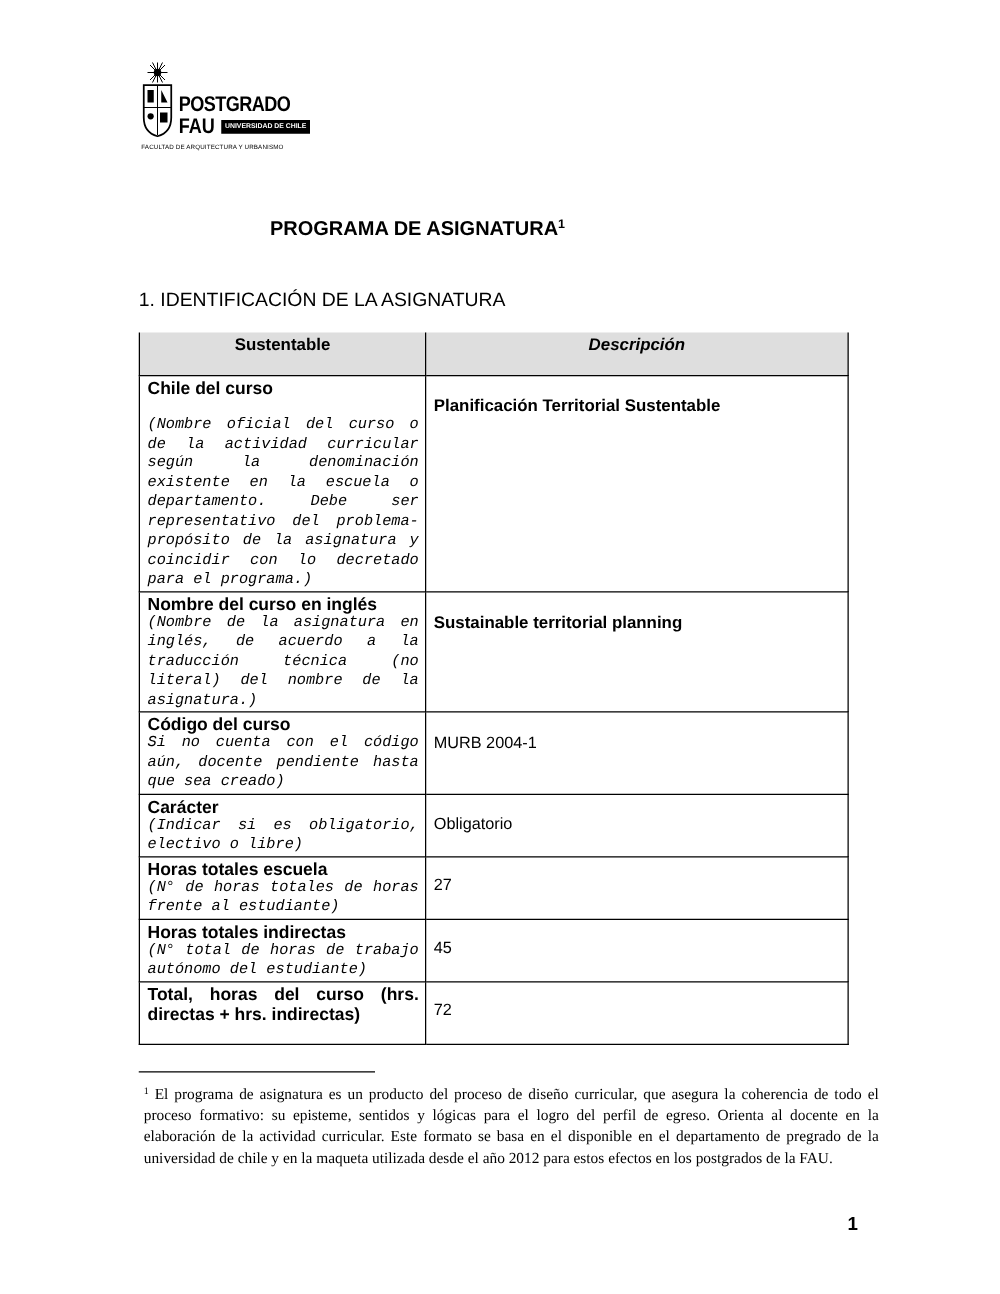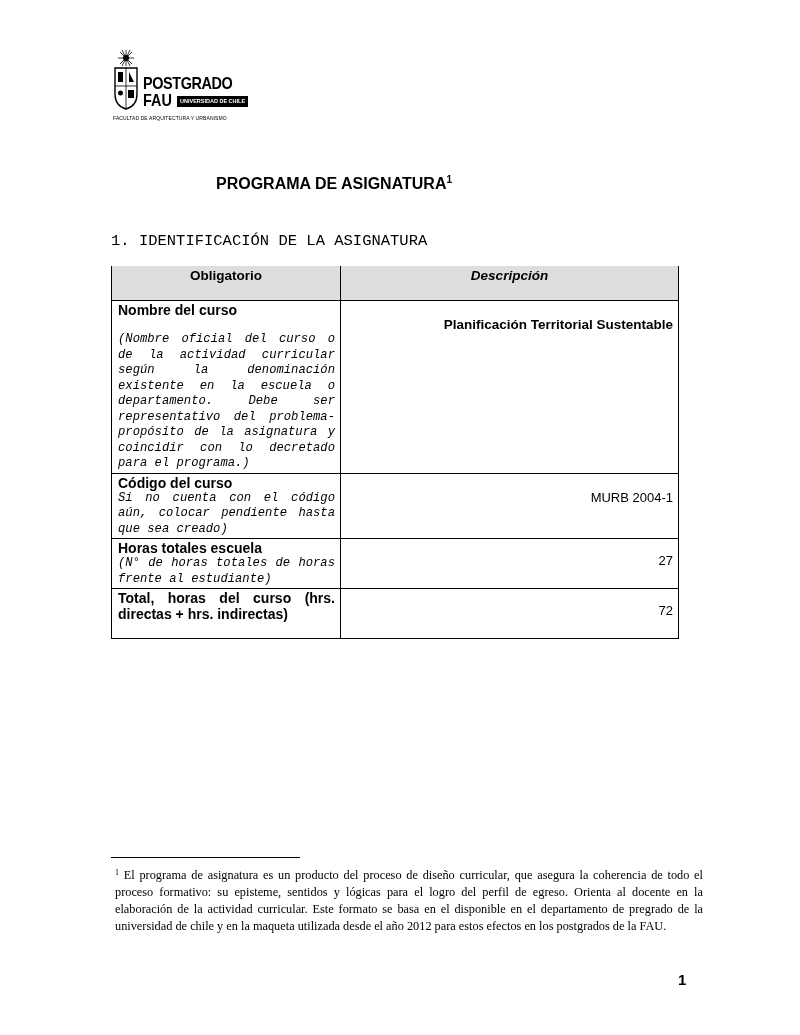--- a/index.html
+++ b/index.html
@@ -8,29 +8,29 @@
   .logo { position: absolute; left: 113px; top: 48px; width: 120px; height: 80px; }
   .logo .crest { position: absolute; left: 0; top: 0; width: 26px; height: 62px; }
   .logo .wordmark-top { position: absolute; left: 30px; top: 27px; font-family: "Liberation Sans", sans-serif; font-weight: bold; font-size: 17px; letter-spacing: -0.5px; line-height: 17px; transform: scaleX(0.85); transform-origin: left; }
   .logo .wordmark-bottom { position: absolute; left: 30px; top: 44px; font-family: "Liberation Sans", sans-serif; font-weight: bold; font-size: 17px; line-height: 17px; transform: scaleX(0.85); transform-origin: left; }
   .logo .uchile-tag { position: absolute; left: 64px; top: 48px; background: #000; color: #fff; font-family: "Liberation Sans", sans-serif; font-size: 5.5px; font-weight: bold; padding: 2px 3px; line-height: 7px; white-space: nowrap; }
   .logo .faculty { position: absolute; left: 0; top: 67px; font-family: "Liberation Sans", sans-serif; font-size: 5px; white-space: nowrap; letter-spacing: 0.1px; }
 
   .doc-title { position: absolute; left: 0; width: 668px; top: 174px; text-align: center; font-family: "Liberation Sans", sans-serif; font-weight: bold; font-size: 16px; }
   .doc-title sup { font-size: 10px; vertical-align: 6px; }
 
-  .section-heading { position: absolute; left: 111px; top: 232px; font-family: Liberation Mono, monospace; font-size: 15.5px; }
+  .section-heading { position: absolute; left: 111px; top: 232px; font-family: Liberation Sans, sans-serif; font-size: 15.5px; }
 
   table.ident { position: absolute; left: 111px; top: 266px; width: 567px; border-collapse: collapse; table-layout: fixed; font-family: "Liberation Sans", sans-serif; }
   table.ident col.c1 { width: 229px; }
   table.ident col.c2 { width: 338px; }
   table.ident th { background: #dedede; font-weight: bold; font-size: 13.5px; height: 32px; border-left: 1px solid #000; border-right: 1.5px solid #000; border-bottom: 1px solid #000; padding: 0; vertical-align: top; padding-top: 2px; }
   table.ident th.desc { font-style: italic; }
   table.ident td { border: 1.2px solid #000; padding: 1px 5px 1px 6px; vertical-align: top; }
-  table.ident td.val { text-align: right; font-size: 13px; }
+  table.ident td.val { text-align: left; font-size: 13px; }
   .lbl { font-weight: bold; font-size: 14px; line-height: 16px; display: block; }
   .hint { font-style: italic; font-size: 12.2px; line-height: 15.5px; display: block; text-align: justify; font-family: Liberation Mono, monospace; }
   .hint.spaced { margin-top: 14px; }
   .val-bold { font-weight: bold; font-size: 13.5px; }
 
   .fn-rule { position: absolute; left: 111px; top: 857px; width: 189px; height: 1px; background: #000; }
   .footnote { position: absolute; left: 115px; top: 864px; width: 588px; font-family: "Liberation Serif", serif; font-size: 12.3px; line-height: 17px; text-align: justify; }
   .footnote sup { font-size: 8px; vertical-align: 4px; }
 
   .page-num { position: absolute; left: 678px; top: 971px; font-family: "Liberation Sans", sans-serif; font-weight: bold; font-size: 15px; }
@@ -67,50 +67,77 @@
 
 <div class="section-heading">1. IDENTIFICACIÓN DE LA ASIGNATURA</div>
 
 <table class="ident">
   <colgroup>
       <col class="c1">
       <col class="c2">
     </colgroup>
   <thead>
     <tr>
-      <th>Obligatorio</th>
+      <th>Sustentable</th>
       <th class="desc">Descripción</th>
     </tr>
   </thead>
   <tbody>
     <tr style="height:137px;">
       <td>
-        <span class="lbl">Nombre del curso</span>
+        <span class="lbl">Chile del curso</span>
         <span class="hint spaced">(Nombre oficial del curso o de la actividad curricular según la denominación existente en la escuela o departamento. Debe ser representativo del problema-propósito de la asignatura y coincidir con lo decretado para el programa.)</span>
       </td>
       <td class="val" style="padding-top:16px;">
         <span class="val-bold">Planificación Territorial Sustentable</span>
       </td>
     </tr>
+    <tr style="height:78px;">
+      <td>
+        <span class="lbl">Nombre del curso en inglés</span>
+        <span class="hint">(Nombre de la asignatura en inglés, de acuerdo a la traducción técnica (no literal) del nombre de la asignatura.)</span>
+      </td>
+      <td class="val" style="padding-top:16px;">
+        <span class="val-bold">Sustainable territorial planning</span>
+      </td>
+    </tr>
     <tr style="height:62px;">
       <td>
         <span class="lbl">Código del curso</span>
-        <span class="hint">Si no cuenta con el código aún, colocar pendiente hasta que sea creado)</span>
+        <span class="hint">Si no cuenta con el código aún, docente pendiente hasta que sea creado)</span>
       </td>
       <td class="val" style="padding-top:16px;">
         <span>MURB 2004-1</span>
+      </td>
+    </tr>
+    <tr style="height:49px;">
+      <td>
+        <span class="lbl">Carácter</span>
+        <span class="hint">(Indicar si es obligatorio, electivo o libre)</span>
+      </td>
+      <td class="val" style="padding-top:15px;">
+        <span>Obligatorio</span>
       </td>
     </tr>
     <tr style="height:47px;">
       <td>
         <span class="lbl">Horas totales escuela</span>
         <span class="hint">(N° de horas totales de horas frente al estudiante)</span>
       </td>
       <td class="val" style="padding-top:14px;">
         <span>27</span>
+      </td>
+    </tr>
+    <tr style="height:47px;">
+      <td>
+        <span class="lbl">Horas totales indirectas</span>
+        <span class="hint">(N° total de horas de trabajo autónomo del estudiante)</span>
+      </td>
+      <td class="val" style="padding-top:14px;">
+        <span>45</span>
       </td>
     </tr>
     <tr style="height:50px;">
       <td>
         <span class="lbl" style="text-align:justify;">Total, horas del curso (hrs. directas + hrs. indirectas)</span>
       </td>
       <td class="val" style="padding-top:14px;margin-left:32px;">
         <span>72</span>
       </td>
     </tr>

